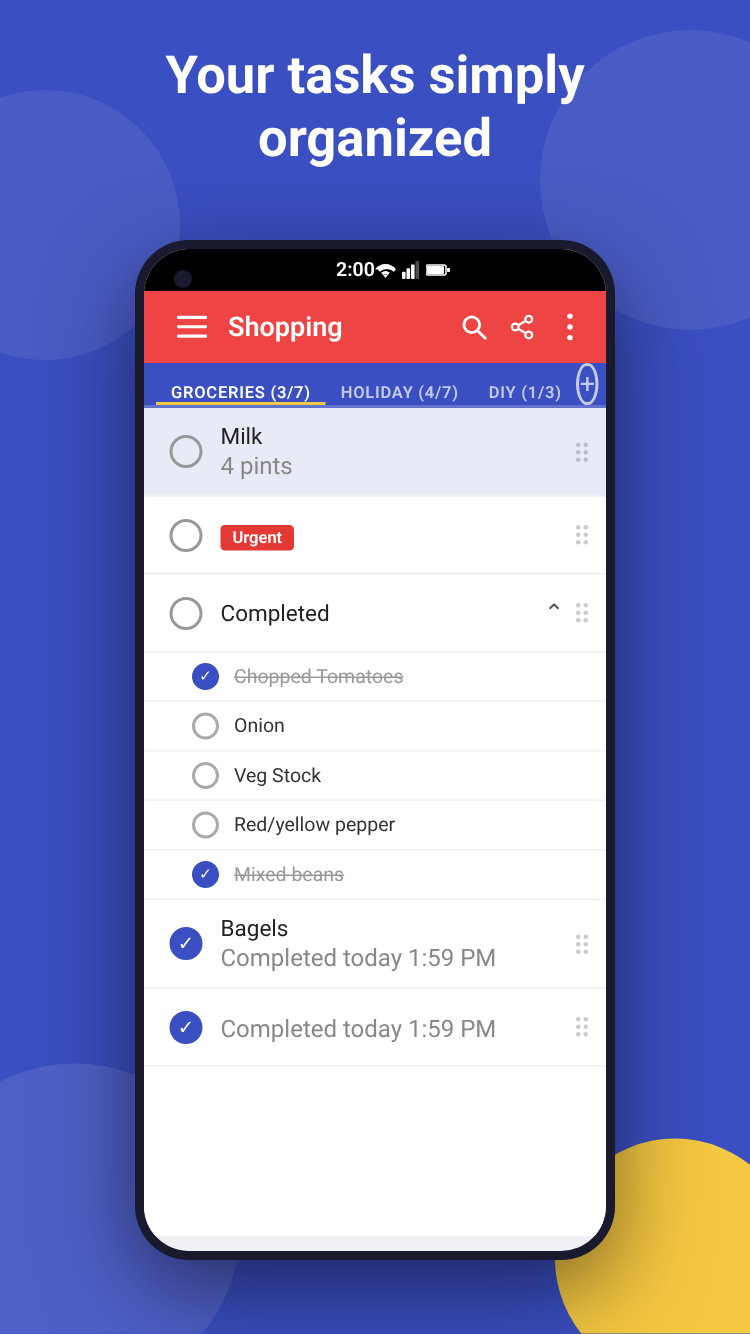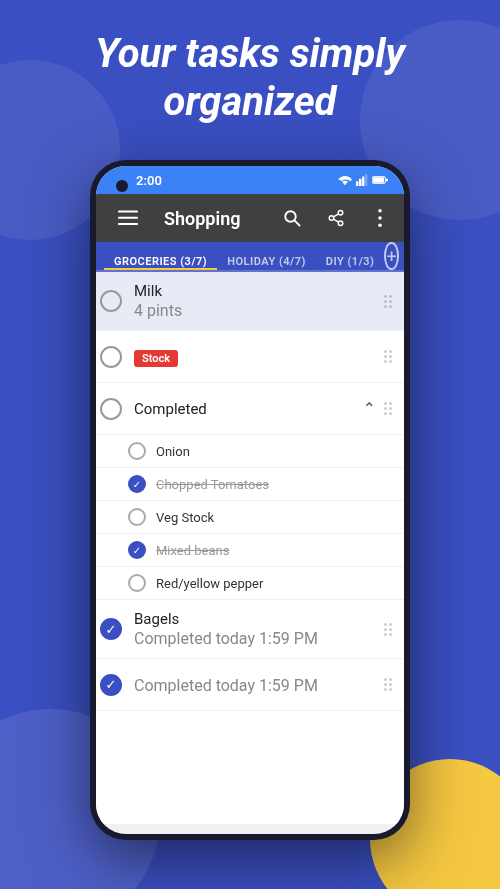--- a/index.html
+++ b/index.html
@@ -53,25 +53,24 @@
     
     .hero-text {
       position: absolute;
       top: 30px;
       left: 0; right: 0;
       text-align: center;
       color: white;
       z-index: 2;
     }
     .hero-text h1 {
-      font-size: 40px;
+      font-size: 35px;
       font-weight: 700;
       line-height: 1.2;
       padding: 0 40px;
-      font-style: italic;
     }
 
     
     .phone-wrapper {
       position: absolute;
       top: 160px;
       left: 50%;
       transform: translateX(-50%);
       width: 320px;
       height: 720px;
@@ -104,49 +103,49 @@
       left: 20px;
       width: 12px;
       height: 12px;
       background: #1a1a2e;
       border-radius: 50%;
       z-index: 10;
     }
 
     
     .status-bar {
-      background: #3b82f6;
+      background: #000000;
       height: 28px;
       display: flex;
       align-items: center;
-      justify-content: space-between;
+      justify-content: center;
       padding: 0 16px 0 40px;
     }
     .status-time {
       color: white;
       font-size: 13px;
       font-weight: 600;
     }
     .status-icons {
       display: flex;
       align-items: center;
       gap: 4px;
     }
     .status-icons svg {
       fill: white;
     }
 
     
     .app-bar {
-      background: #404040;
+      background: #ef4444;
       height: 48px;
       display: flex;
       align-items: center;
       padding: 0 8px 0 16px;
-      gap: 12px;
+      gap: 0;
     }
     .app-bar-title {
       color: white;
       font-size: 18px;
       font-weight: 600;
       flex: 1;
       margin-left: 8px;
     }
     .icon-btn {
       width: 32px;
@@ -207,21 +206,21 @@
       background: white;
       flex: 1;
       overflow-y: auto;
       height: calc(100% - 28px - 48px - 40px);
     }
 
     
     .task-item {
       display: flex;
       align-items: center;
-      padding: 10px 8px 10px 4px;
+      padding: 10px 8px 10px 17px;
       border-bottom: 1px solid #f0f0f0;
       position: relative;
       min-height: 52px;
     }
     .task-item.highlighted {
       background: #e8eaf6;
     }
 
     .task-checkbox {
       width: 22px;
@@ -438,21 +437,21 @@
                 <span class="drag-dot"></span>
                 <span class="drag-dot"></span>
               </span>
           </div>
         </div>
 
 
         <div class="task-item">
           <div class="task-checkbox"></div>
           <div class="task-content">
-            <div class="task-tag">Stock</div>
+            <div class="task-tag">Urgent</div>
           </div>
           <div class="drag-handle">
             <span>
                 <span class="drag-dot"></span>
                 <span class="drag-dot"></span>
               </span>
             <span>
                 <span class="drag-dot"></span>
                 <span class="drag-dot"></span>
               </span>
@@ -481,42 +480,42 @@
             <span>
                 <span class="drag-dot"></span>
                 <span class="drag-dot"></span>
               </span>
           </div>
         </div>
 
         <div class="subtask-container">
 
           <div class="subtask-item">
+            <div class="subtask-check checked"></div>
+            <span class="subtask-name strikethrough">Chopped Tomatoes</span>
+          </div>
+
+          <div class="subtask-item">
             <div class="subtask-check"></div>
             <span class="subtask-name">Onion</span>
-          </div>
-
-          <div class="subtask-item">
-            <div class="subtask-check checked"></div>
-            <span class="subtask-name strikethrough">Chopped Tomatoes</span>
           </div>
 
           <div class="subtask-item">
             <div class="subtask-check"></div>
             <span class="subtask-name">Veg Stock</span>
           </div>
 
           <div class="subtask-item">
+            <div class="subtask-check"></div>
+            <span class="subtask-name">Red/yellow pepper</span>
+          </div>
+
+          <div class="subtask-item">
             <div class="subtask-check checked"></div>
             <span class="subtask-name strikethrough">Mixed beans</span>
-          </div>
-
-          <div class="subtask-item">
-            <div class="subtask-check"></div>
-            <span class="subtask-name">Red/yellow pepper</span>
           </div>
         </div>
 
         <div class="task-item">
           <div class="task-checkbox checked"></div>
           <div class="task-content">
             <div class="task-name">Bagels</div>
             <div class="task-sub">Completed today 1:59 PM</div>
           </div>
           <div class="drag-handle">

